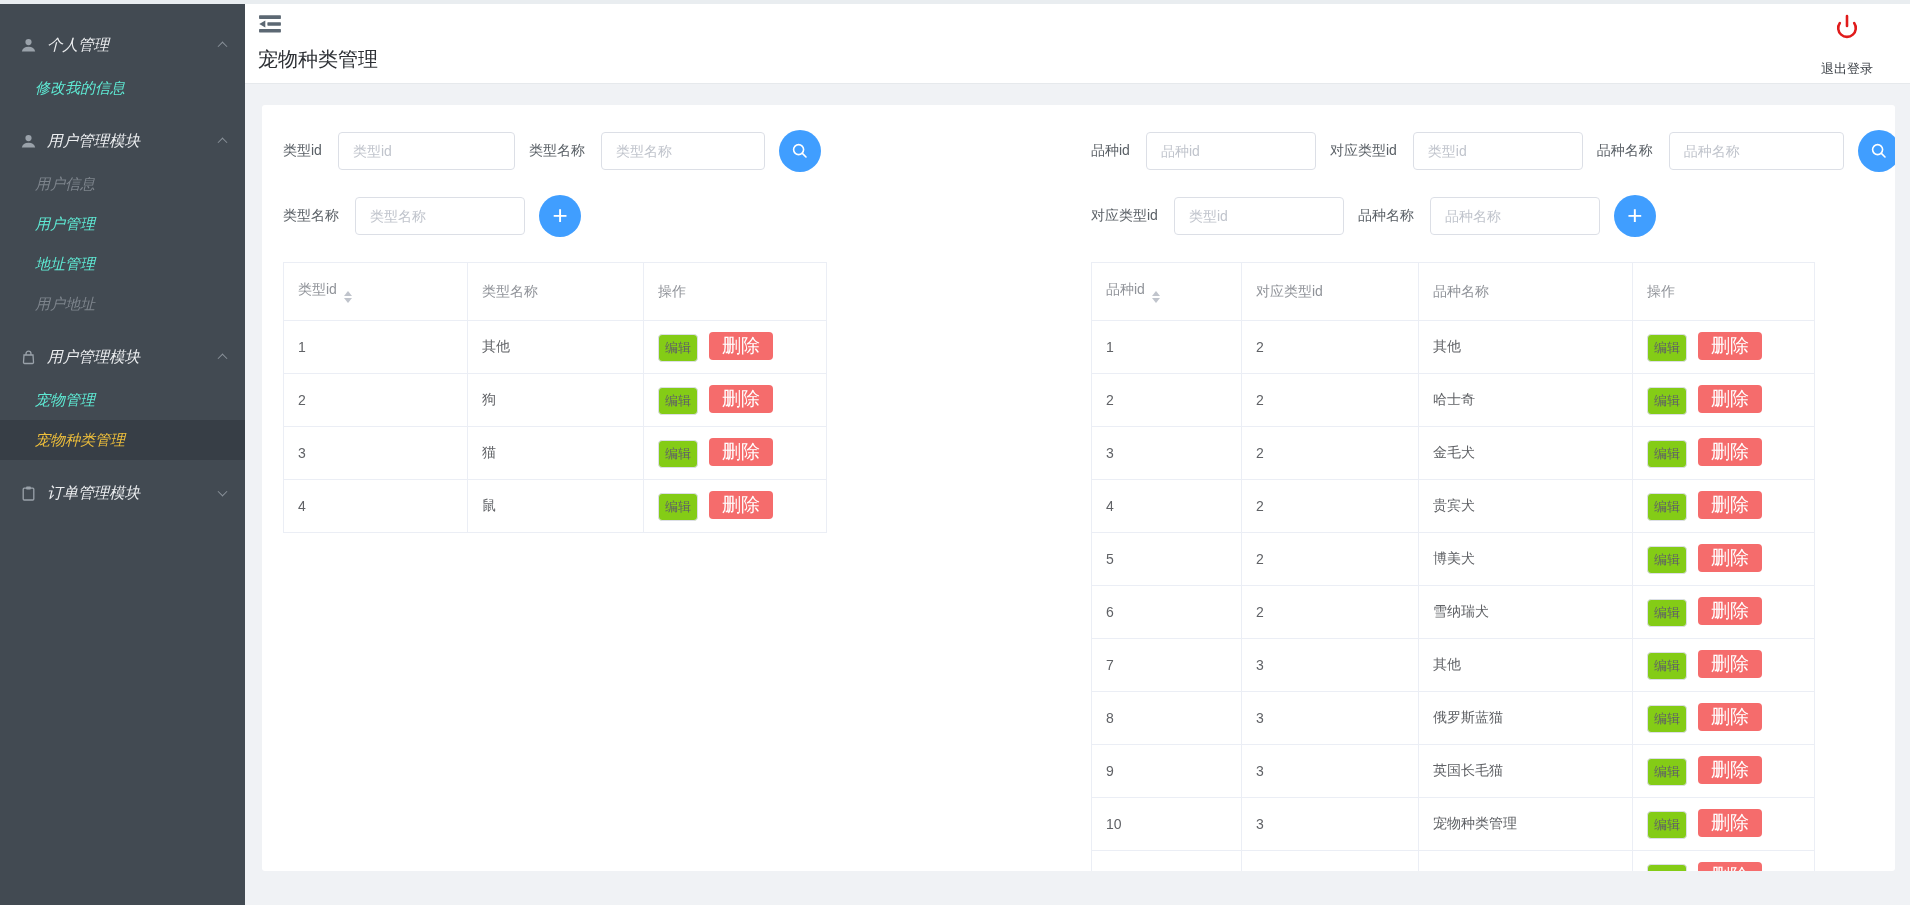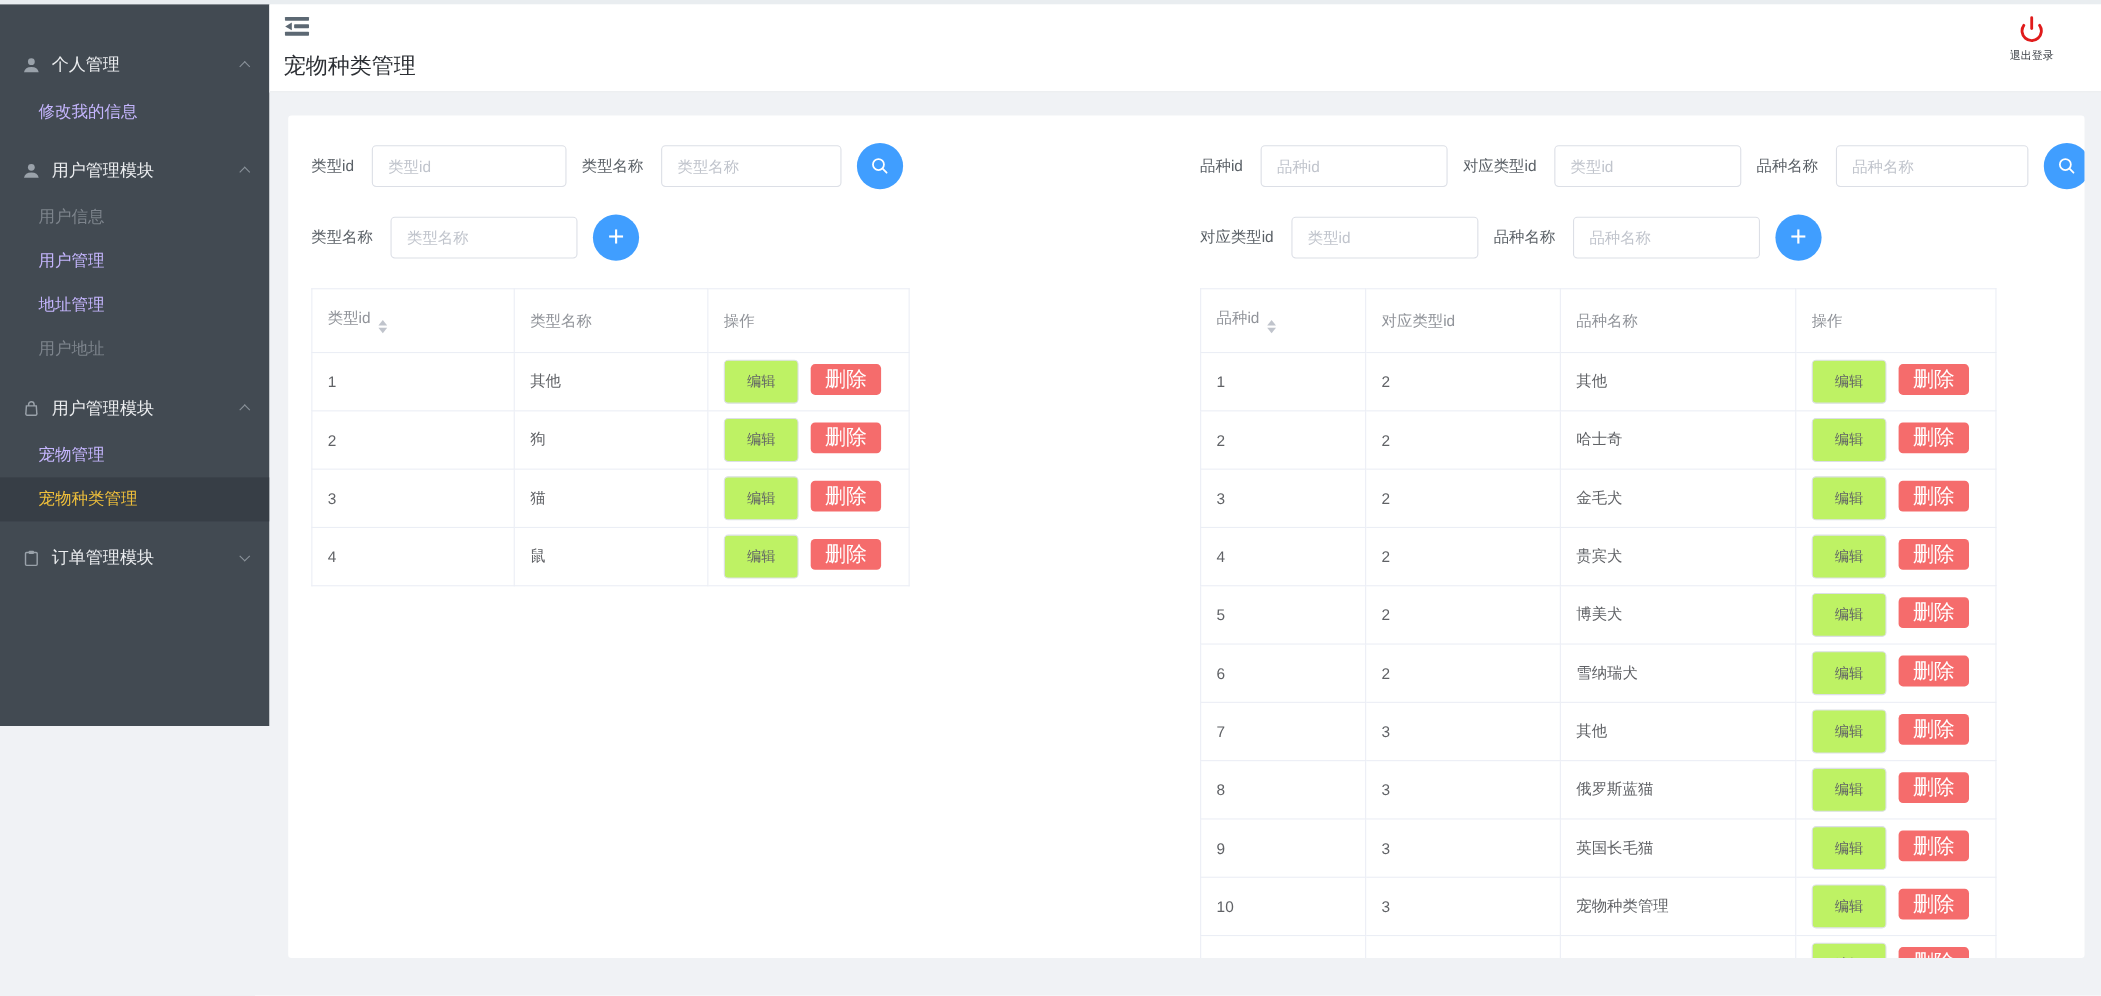--- a/index.html
+++ b/index.html
@@ -7,38 +7,38 @@
     --sidebar-bg:#424a52; --sidebar-active-bg:#373e46; --sidebar-active-text:#efbf3b;
     --logout-red:#e01b1b;
   }
   *{box-sizing:border-box;margin:0;padding:0;}
   html,body{width:1910px;height:905px;overflow:hidden;}
   body{font-family:"Liberation Sans","DejaVu Sans",sans-serif;background:var(--page-bg);position:relative;}
 
   .top-strip{position:absolute;left:0;top:0;width:1910px;height:4px;background:#e9edf0;}
 
   
-  .sidebar{position:absolute;left:0;top:4px;width:245px;height:656px;background:var(--sidebar-bg);padding-top:22px;}
+  .sidebar{position:absolute;left:0;top:4px;width:245px;height:901px;background:var(--sidebar-bg);padding-top:8px;font-style:italic;}
   .menu-group{margin-top:10px;}
   .group-header{height:46px;display:flex;align-items:center;padding:0 16px 0 20px;color:#eceef0;font-size:15.5px;position:relative;cursor:pointer;}
   .g-icon{width:17px;height:17px;margin-right:10px;flex:none;}
   .chev{position:absolute;right:19px;top:50%;width:7px;height:7px;border-left:1.5px solid #8a929a;border-top:1.5px solid #8a929a;}
   .chev.up{transform:translateY(-30%) rotate(45deg);}
   .chev.down{transform:translateY(-70%) rotate(225deg);}
-  .sub-item{height:40px;line-height:40px;padding-left:35px;font-size:15px;color:#c4b5fd;cursor:pointer;white-space:nowrap;}
+  .sub-item{height:40px;line-height:40px;padding-left:35px;font-size:15px;color:#5eead4;cursor:pointer;white-space:nowrap;}
   .sub-item.dimmed{color:#7d848c;}
   .sub-item.active{background:var(--sidebar-active-bg);color:var(--sidebar-active-text);}
 
   
   .main{position:absolute;left:245px;top:4px;width:1665px;height:901px;background:var(--page-bg);}
   .main-header{position:absolute;left:0;top:0;width:1665px;height:80px;background:#fff;border-bottom:1px solid #e6e9ec;}
   .fold-btn{position:absolute;left:13px;top:9px;width:26px;height:24px;cursor:pointer;}
   .page-title{position:absolute;left:13px;top:42px;font-size:20px;color:#2d3035;}
   .logout{position:absolute;right:30px;top:8px;width:66px;display:flex;flex-direction:column;align-items:center;cursor:pointer;}
-  .logout span{font-size:10px;color:#3a3f45;margin-top:2px;white-space:nowrap;}
+  .logout span{font-size:13px;color:#3a3f45;margin-top:18px;white-space:nowrap;}
 
   .card{position:absolute;left:17px;top:101px;width:1633px;height:766px;background:#fff;border-radius:3px;overflow:hidden;}
 
   .panel{position:absolute;top:0;}
   .panel-type{left:21px;width:740px;}
   .panel-breed{left:785px;width:840px;margin-left:44px;}
   .search{padding-top:25px;}
   .srow{display:flex;align-items:center;margin-bottom:23px;}
   .flabel{font-size:14px;color:#5a6066;margin-right:16px;white-space:nowrap;}
   .inp{height:38px;border:1px solid #dcdfe6;border-radius:4px;padding:0 14px;font-size:14px;color:#606266;margin-right:14px;outline:none;background:#fff;}
@@ -47,21 +47,21 @@
   .circle-btn{width:42px;height:42px;border-radius:50%;background:var(--accent);border:none;display:flex;align-items:center;justify-content:center;color:#fff;cursor:pointer;flex:none;}
   .circle-btn .plus{font-size:26px;font-weight:300;line-height:1;margin-top:-3px;}
 
   table.data-table{position:absolute;top:157px;left:0;border-collapse:collapse;table-layout:fixed;background:#fff;}
   .data-table th,.data-table td{border:1px solid #ebeef5;text-align:left;padding:0 8px 0 14px;overflow:hidden;white-space:nowrap;}
   .data-table th{height:58px;color:#909399;font-size:14px;font-weight:500;}
   .data-table td{height:53px;color:#606266;font-size:14px;}
   .sort-caret{display:inline-flex;flex-direction:column;margin-left:7px;vertical-align:-2px;}
   .sort-caret .up{width:0;height:0;border:4px solid transparent;border-top:0;border-bottom:5px solid #c0c4cc;margin-bottom:2px;}
   .sort-caret .down{width:0;height:0;border:4px solid transparent;border-bottom:0;border-top:5px solid #c0c4cc;}
-  .btn-edit{height:40px;padding:0 20px;background:#bef264;border:1px solid #dcdfe6;border-radius:4px;color:#606266;font-size:13px;margin-right:11px;cursor:pointer;}
+  .btn-edit{height:28px;padding:0 6px;background:#84cc16;border:1px solid #dcdfe6;border-radius:4px;color:#606266;font-size:13px;margin-right:11px;cursor:pointer;}
   .btn-delete{height:28px;padding:0 13px;background:var(--danger);border:none;border-radius:4px;color:#fff;font-size:19px;cursor:pointer;}
 </style>
 </head>
 <body>
 
 <div class="top-strip"></div>
 
 <aside class="sidebar">
 
   <div class="menu-group">

